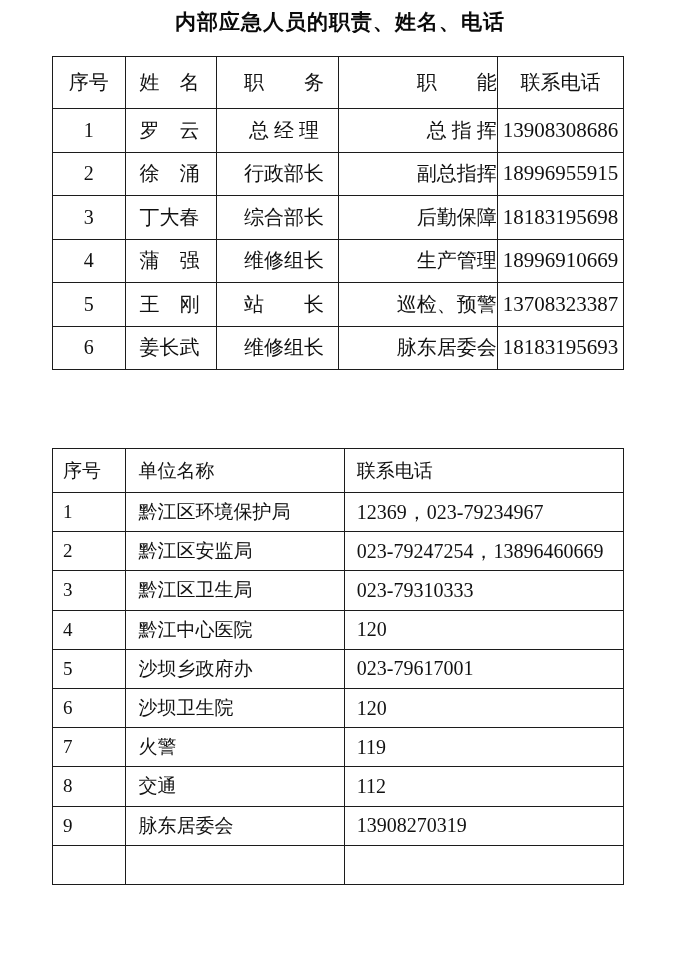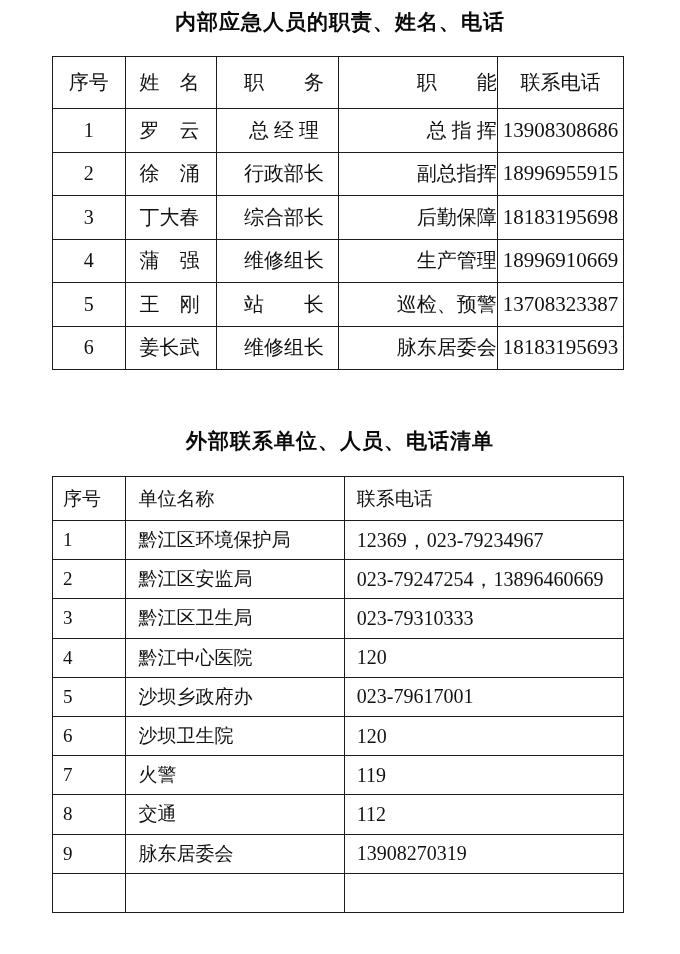--- a/index.html
+++ b/index.html
@@ -124,21 +124,20 @@
         <td class="c-name">姜长武</td>
         <td class="c-duty">维修组长</td>
         <td class="c-role">脉东居委会</td>
         <td class="c-phone">18183195693</td>
       </tr>
     </tbody>
   </table>
 
   <div class="gap-1"></div>
 
-  <div class="doc-title title-2">外部联系单位、人员、电话清单</div>
 
   <table class="t2">
     <colgroup>
       <col style="width:12.7%">
       <col style="width:38.4%">
       <col style="width:48.9%">
     </colgroup>
     <thead>
       <tr>
         <th class="c-seq">序号</th>

